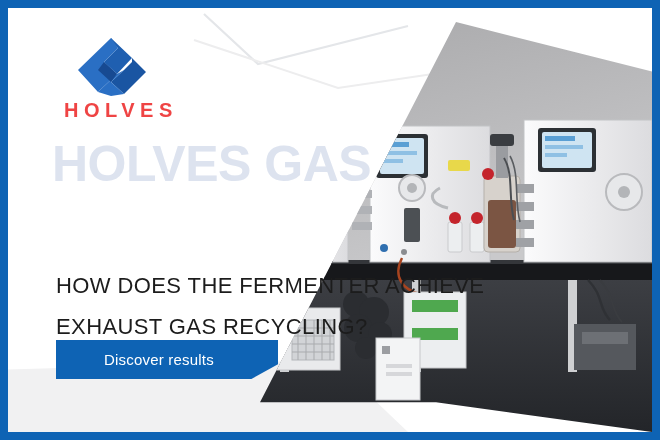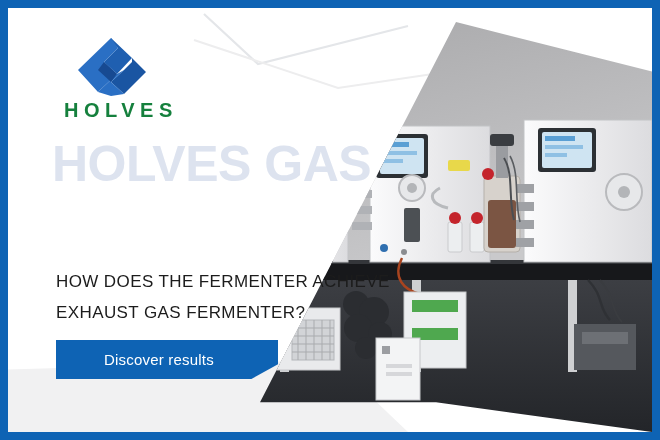--- a/index.html
+++ b/index.html
@@ -75,21 +75,21 @@
   .logo-mark {
     display: block;
     margin-left: 10px;
   }
   .logo-word {
     display: block;
     margin-top: 2px;
     font-size: 20px;
     font-weight: bold;
     letter-spacing: 5.5px;
-    color: #15803d;
+    color: #ef4444;
     line-height: 1;
   }
 
   
   .headline {
     position: absolute;
     left: 44px;
     top: 132px;
     width: 470px;
     color: #dde3ef;
@@ -101,21 +101,21 @@
   }
   .headline-line { display: block; }
 
   
   .subhead {
     position: absolute;
     left: 48px;
     top: 258px;
     width: 400px;
     color: #1c1c1c;
-    font-size: 17px;
+    font-size: 22px;
     font-weight: normal;
     line-height: 1.85;
     letter-spacing: 0.4px;
   }
   .subhead-line { display: block; white-space: nowrap; }
 
   
   .cta {
     position: absolute;
     left: 48px;
@@ -290,21 +290,21 @@
       </svg>
       <span class="logo-word">HOLVES</span>
     </div>
 
     <div class="headline">
       <span class="headline-line">HOLVES GAS</span>
     </div>
 
     <div class="subhead">
       <span class="subhead-line">HOW DOES THE FERMENTER ACHIEVE</span>
-      <span class="subhead-line">EXHAUST GAS FERMENTER?</span>
+      <span class="subhead-line">EXHAUST GAS RECYCLING?</span>
     </div>
 
     <button class="cta">
       <span class="cta-label">Discover results</span>
     </button>
 
   </div>
 </div>
 
 </body></html>

